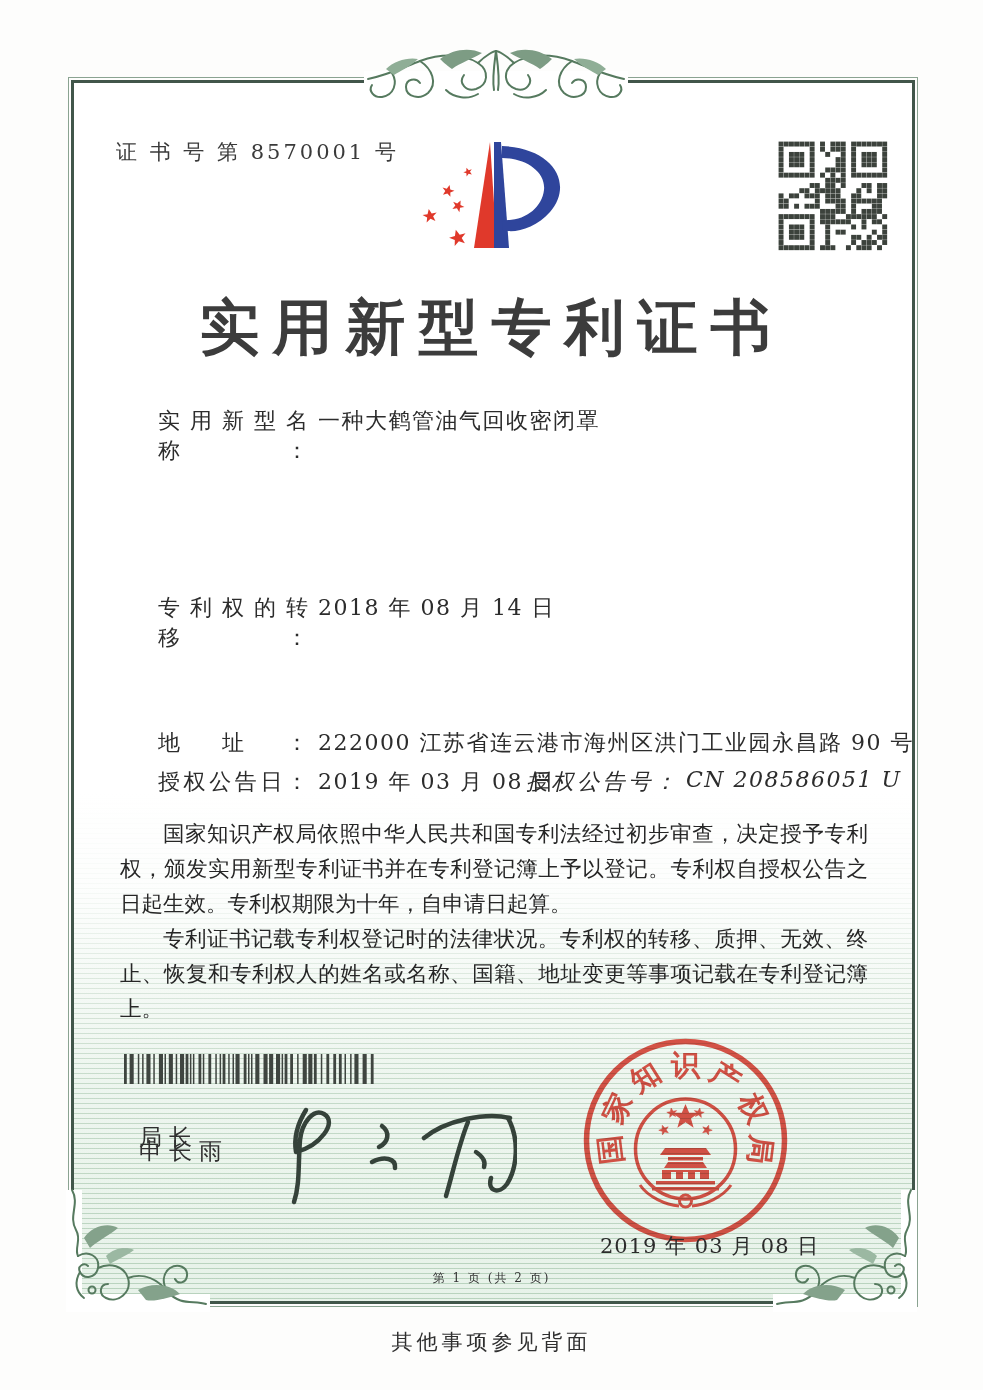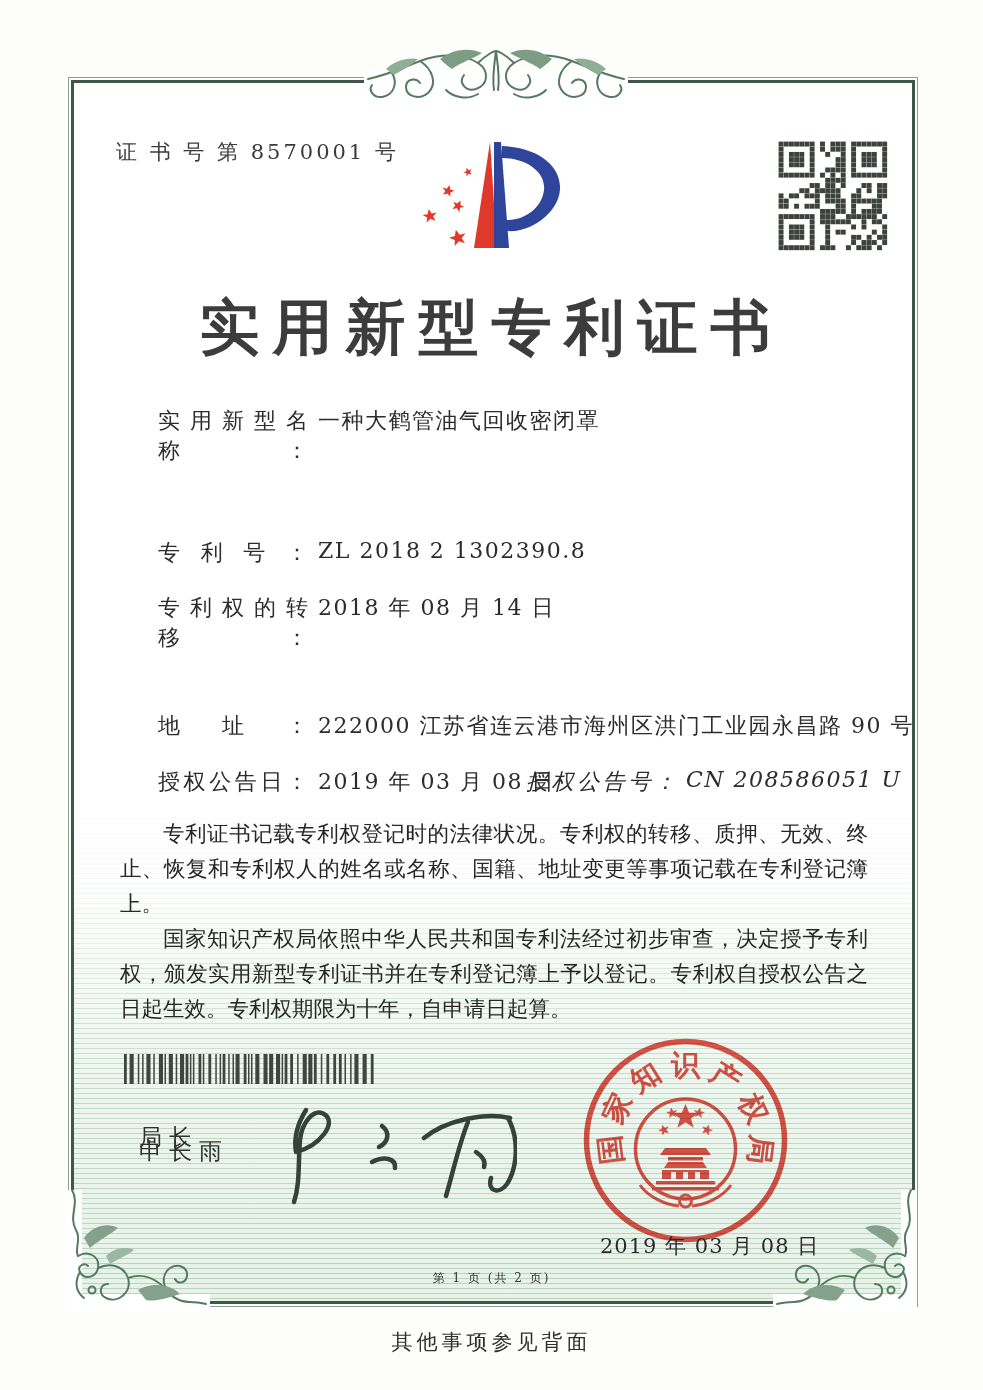--- a/index.html
+++ b/index.html
@@ -28,21 +28,21 @@
   .frow{position:absolute;left:122px;width:762px;font-size:22px;color:#2c2c2c;margin-left:36px;}
   .flabel{display:inline-block;width:150px;text-align:justify;text-align-last:justify;vertical-align:top;}
   .fgroup{display:inline-block;vertical-align:top;}
   .fvalue{display:inline-block;margin-left:10px;letter-spacing:1.5px;vertical-align:top;max-width:596px;}
   .fvalue2{display:block;letter-spacing:1.5px;}
   .r-name{top:406px;}
   .r-inventors{top:473px;line-height:33px;}
   .r-patent-no{top:538px;}
   .r-filing{top:593px;}
   .r-patentee{top:651px;}
-  .r-address{top:711px;}
+  .r-address{top:728px;}
   .r-grant{top:767px;}
   .grant-no-group{position:absolute;left:368px;top:0;font-style:italic;}
   .body-text{position:absolute;left:120px;width:748px;font-size:21.5px;line-height:35px;
     text-align:justify;color:#262626;}
   .body-text p{margin:0;text-indent:2em;}
   .bt1{top:816px;}
   .barcode{position:absolute;left:124px;top:1054px;width:252px;height:30px;}
   .juzhang{position:absolute;left:127px;top:1122px;font-size:23px;letter-spacing:7px;color:#303030;margin-left:12px;}
   .jz-name{top:1136px;}
   .signature{position:absolute;left:262px;top:1098px;width:255px;height:112px;}
@@ -360,37 +360,34 @@
       <rect x="108.09090909090908" y="92.27272727272727" width="5.009090909090909" height="5.009090909090909" fill="#3c423c"></rect>
       <rect x="108.09090909090908" y="97.54545454545455" width="5.009090909090909" height="5.009090909090909" fill="#3c423c"></rect>
       <rect x="108.09090909090908" y="102.81818181818181" width="5.009090909090909" height="5.009090909090909" fill="#3c423c"></rect>
     </svg>
 
   <div class="title">实用新型专利证书</div>
 
   <div class="frow r-name">
     <span class="flabel">实用新型名称：</span><span class="fvalue">一种大鹤管油气回收密闭罩</span>
   </div>
-  <div class="frow r-patent-no">
-    <span class="flabel">专利号：</span><span class="fvalue">ZL 2018 2 1302390.8</span>
-  </div>
   <div class="frow r-filing">
     <span class="flabel">专利权的转移：</span><span class="fvalue">2018 年 08 月 14 日</span>
   </div>
   <div class="frow r-address">
     <span class="flabel">地址：</span><span class="fvalue">222000  江苏省连云港市海州区洪门工业园永昌路 90 号</span>
   </div>
   <div class="frow r-grant">
     <span class="fgroup"><span class="flabel">授权公告日：</span><span class="fvalue">2019 年 03 月 08 日</span></span>
     <span class="fgroup grant-no-group"><span class="flabel">授权公告号：</span><span class="fvalue">CN 208586051 U</span></span>
   </div>
 
   <div class="body-text bt1">
+    <p>国家知识产权局依照中华人民共和国专利法经过初步审查，决定授予专利权，颁发实用新型专利证书并在专利登记簿上予以登记。专利权自授权公告之日起生效。专利权期限为十年，自申请日起算。</p>
     <p>专利证书记载专利权登记时的法律状况。专利权的转移、质押、无效、终止、恢复和专利权人的姓名或名称、国籍、地址变更等事项记载在专利登记簿上。</p>
-    <p>国家知识产权局依照中华人民共和国专利法经过初步审查，决定授予专利权，颁发实用新型专利证书并在专利登记簿上予以登记。专利权自授权公告之日起生效。专利权期限为十年，自申请日起算。</p>
   </div>
 
   <svg class="barcode" id="bcSvg" viewBox="0 0 252 30">
       <rect x="0" y="0" width="2.8" height="30" fill="#3f4540"></rect>
       <rect x="5.6" y="0" width="4.1" height="30" fill="#3f4540"></rect>
       <rect x="13.799999999999999" y="0" width="1.5" height="30" fill="#3f4540"></rect>
       <rect x="18.099999999999998" y="0" width="1.5" height="30" fill="#3f4540"></rect>
       <rect x="22.4" y="0" width="4.1" height="30" fill="#3f4540"></rect>
       <rect x="29.3" y="0" width="1.5" height="30" fill="#3f4540"></rect>
       <rect x="34.9" y="0" width="4.1" height="30" fill="#3f4540"></rect>

